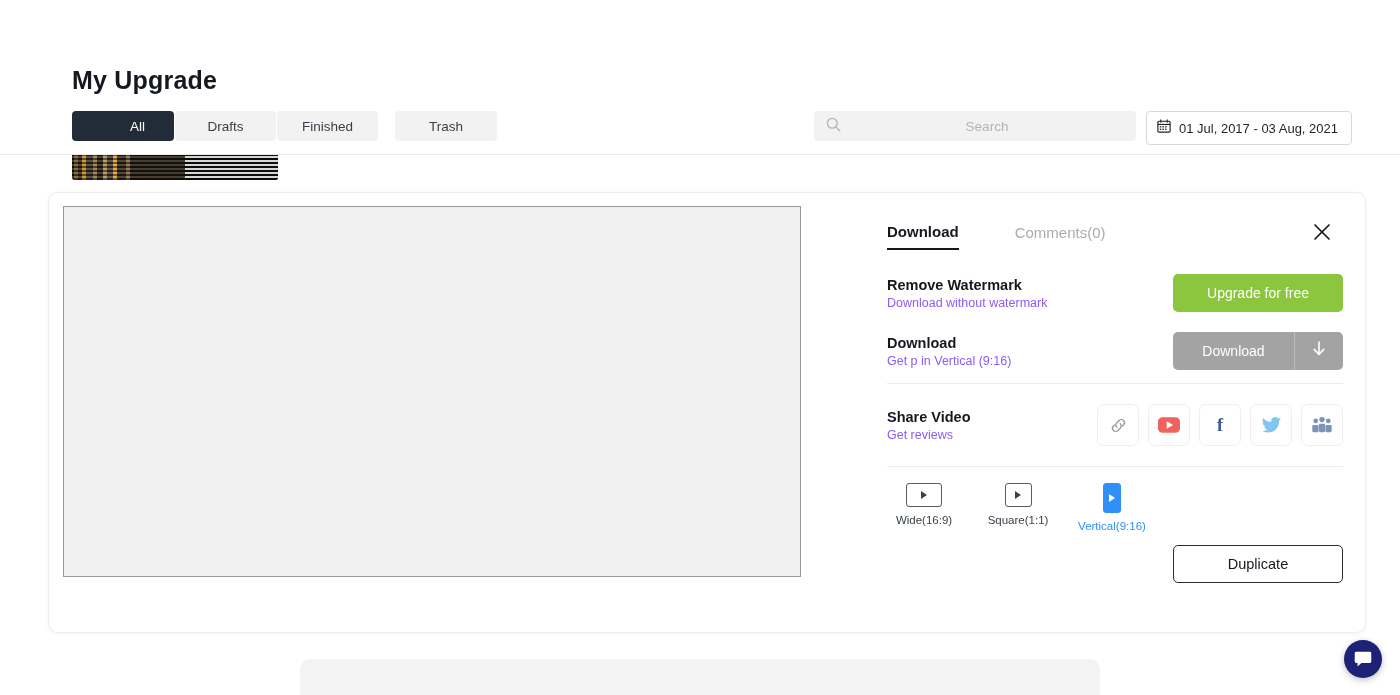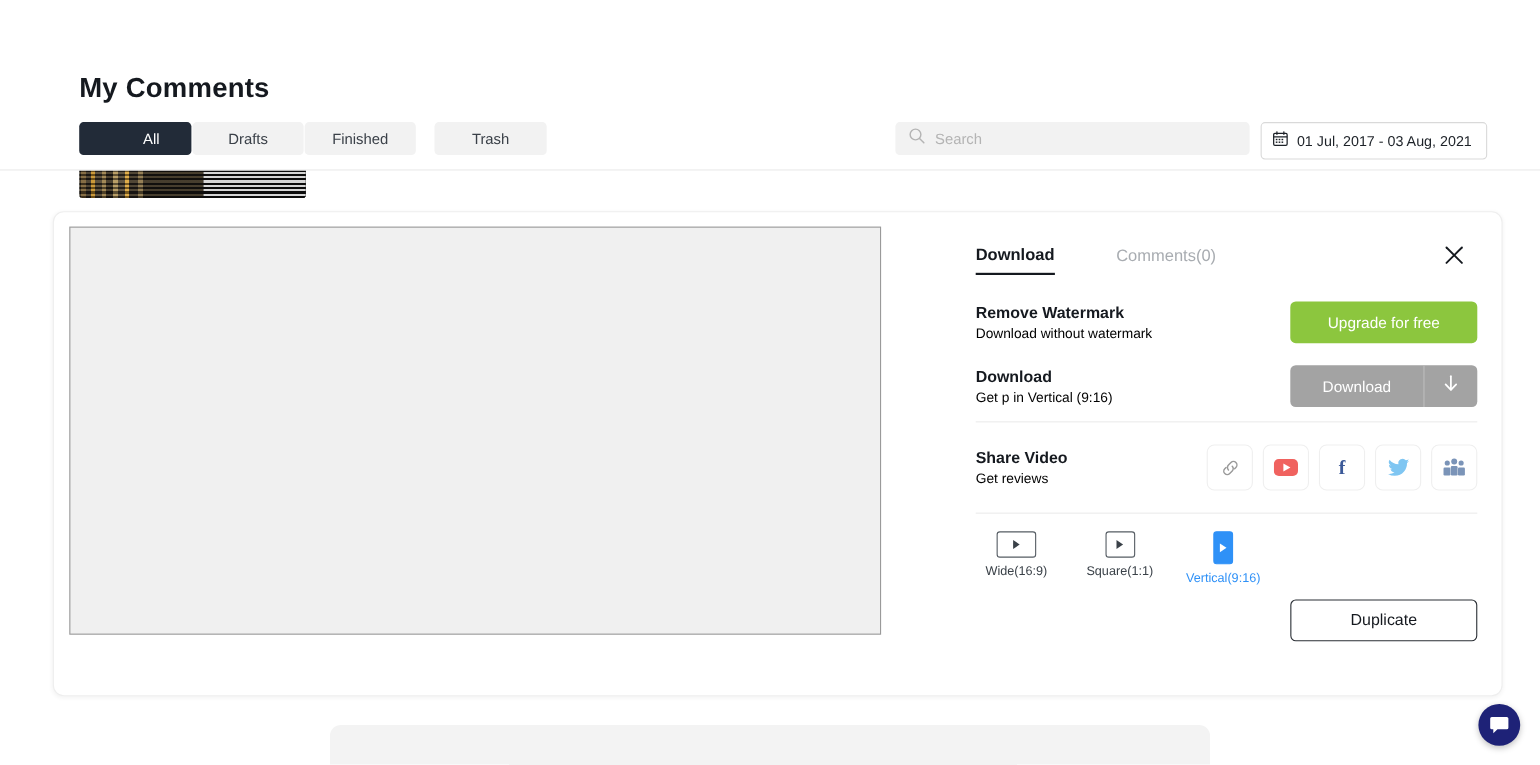--- a/index.html
+++ b/index.html
@@ -31,21 +31,21 @@
   .tab.w3 { width: 101px; } .tab.w4 { width: 102px; margin-left: 16px; }
   .tab.active { background: #222b38; color: #ffffff; padding-left: 29px; }
 
   .search-box {
     position: absolute; left: 814px; top: 111px; width: 322px; height: 30px;
     background: #f2f2f2; border: none; border-radius: 4px;
     display: flex; align-items: center; padding: 0 12px; gap: 9px;
   }
   .search-input {
     border: none; outline: none; background: transparent; flex: 1;
-    font-family: "Liberation Sans", sans-serif; font-size: 13.5px; color: #555;
+    font-family: "Liberation Sans", sans-serif; font-size: 13.5px; color: #555; text-align: center;
   }
   .search-input::placeholder { color: #b4b4b4; }
 
   .daterange {
     position: absolute; left: 1146px; top: 111px; width: 206px; height: 31px;
     background: #fff; border: 1px solid #d9d9d9; border-radius: 4px;
     display: flex; align-items: center; padding: 16px 10px; gap: 8px; cursor: pointer;
   }
   .daterange-text { font-size: 13px; color: #1d2228; white-space: nowrap; }
 
@@ -97,21 +97,21 @@
   .close-btn {
     position: absolute; right: 18px; top: 12px; width: 26px; height: 26px;
     background: none; border: none; cursor: pointer; color: #15191f;
     display: flex; align-items: center; justify-content: center;
   }
 
   .rows { position: absolute; left: 48px; top: 60px; width: 456px; }
   .row { display: flex; align-items: center; justify-content: space-between; }
   .row-label { display: flex; flex-direction: column; gap: 3px; }
   .row-title { font-size: 14.5px; font-weight: bold; color: #15191f; }
-  .row-sub { font-size: 12.5px; color: #000000; }
+  .row-sub { font-size: 12.5px; color: #8b5cf6; }
   .row-title-wrap { display: flex; align-items: center; gap: 14px; }
   .beta {
     background: #f5c526; color: #3b2f08; font-size: 10px; font-weight: bold;
     letter-spacing: .7px; padding: 3px 7px; border-radius: 3px;
   }
   .divider { height: 1px; background: #ececec; }
 
   .btn-upgrade {
     width: 170px; height: 38px; background: #8cc63e; color: #ffffff;
     border: none; border-radius: 5px; font-size: 14px; cursor: pointer;
@@ -168,21 +168,21 @@
 
 <div class="page">
 
   <div class="next-card"></div>
 
   <div class="thumb-strip">
     <div class="thumb-img"></div>
   </div>
 
   <div class="header">
-    <div class="page-title">My Comments</div>
+    <div class="page-title">My Upgrade</div>
 
     <div class="tabs">
       <button class="tab w1 active">All</button>
       <button class="tab w2">Drafts</button>
       <button class="tab w3">Finished</button>
       <button class="tab w4">Trash</button>
     </div>
 
     <div class="search-box">
       <span>

